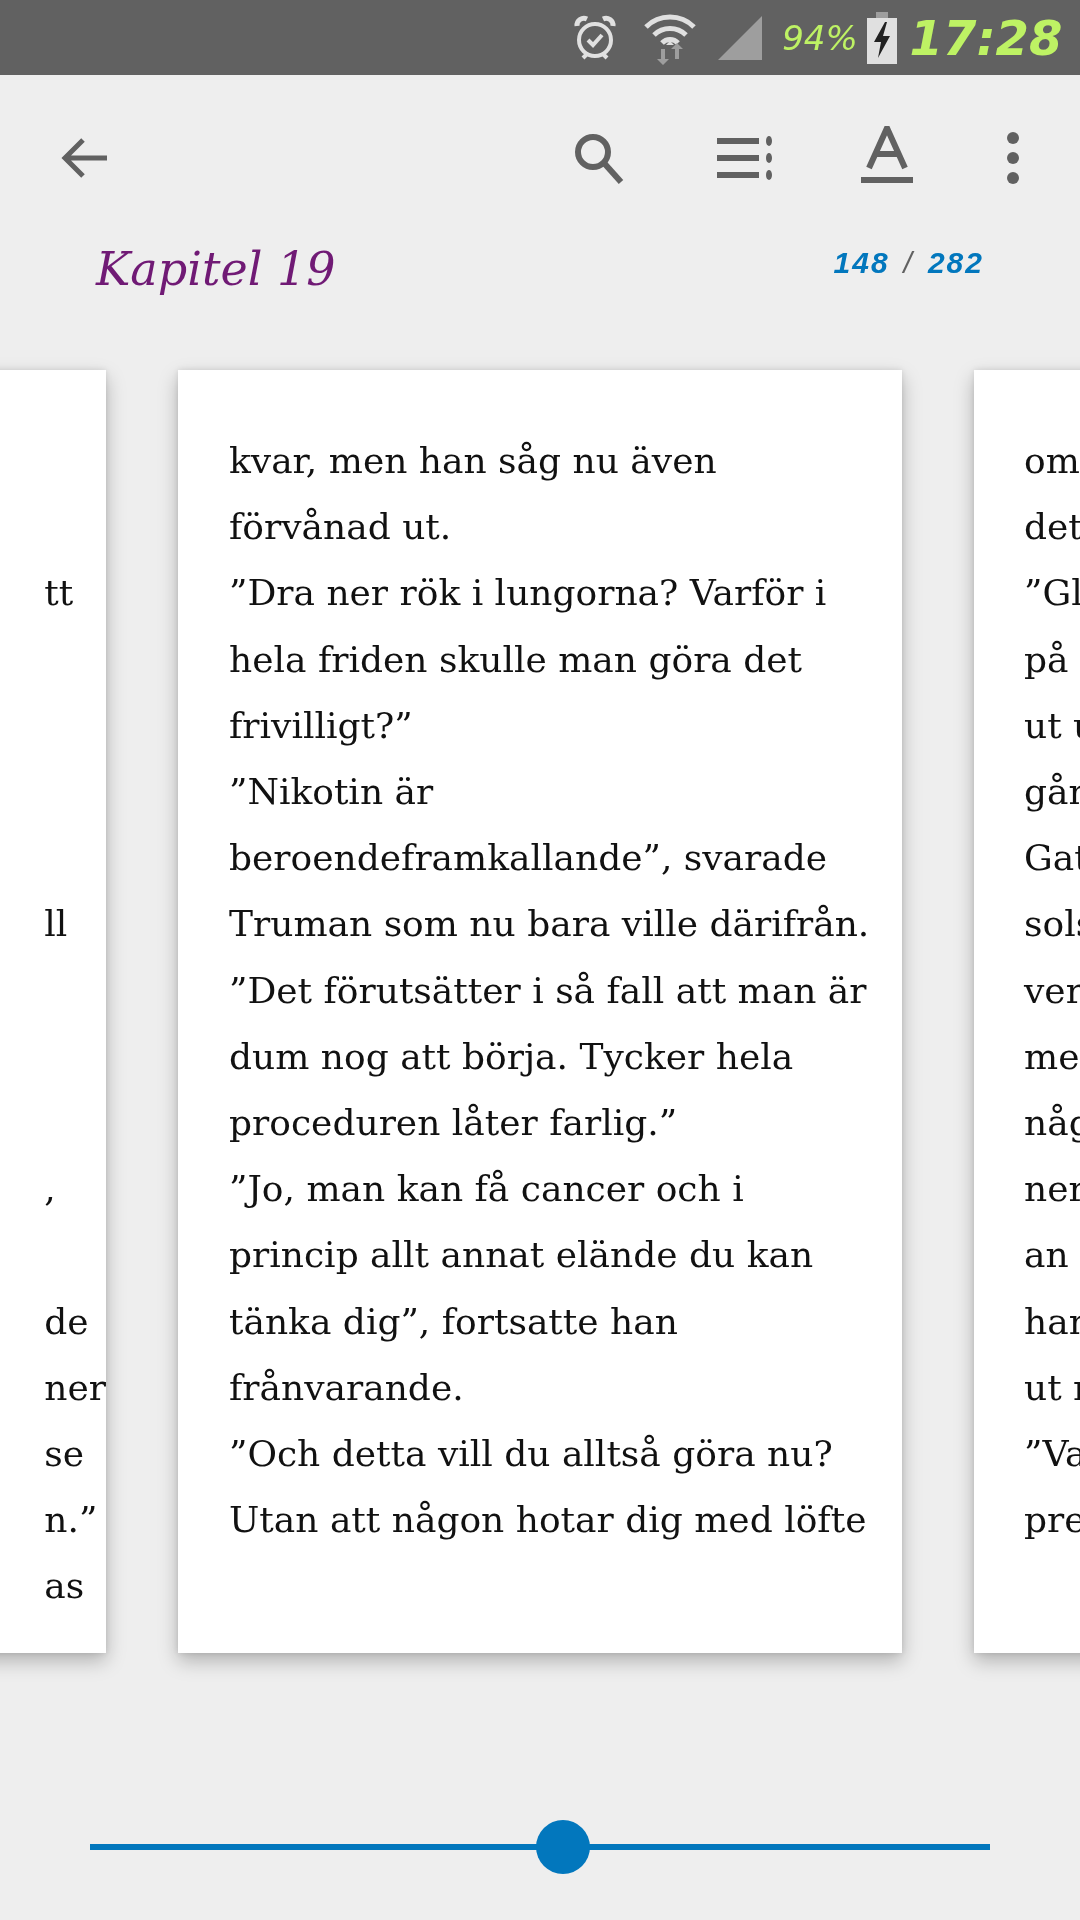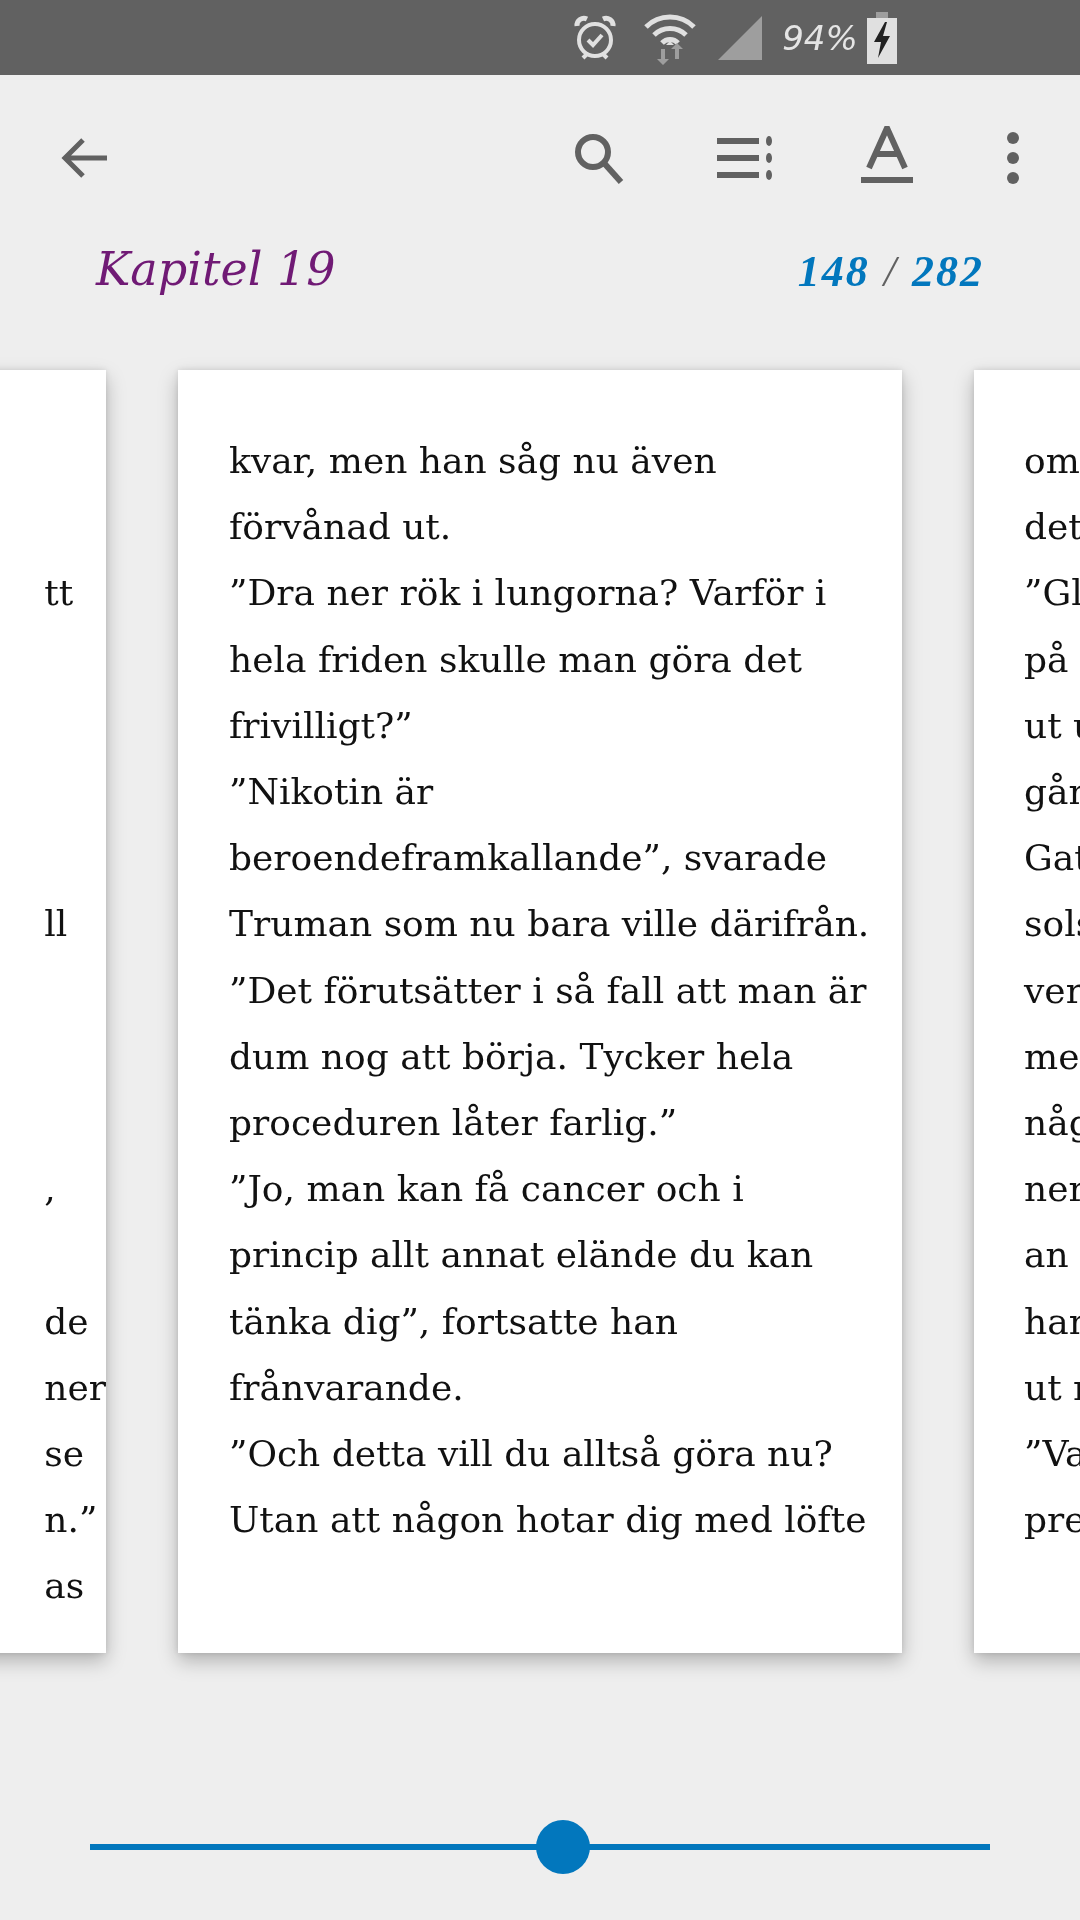--- a/index.html
+++ b/index.html
@@ -1,29 +1,29 @@
 <!DOCTYPE html>
 <html><head>
 <meta charset="utf-8">
 <style>
   * { box-sizing: border-box; margin: 0; padding: 0; }
   html, body { width: 1080px; height: 1920px; overflow: hidden; background: #eeeeee; }
   body { position: relative; font-family: "Liberation Sans", sans-serif; }
 
   .statusbar { position: absolute; left: 0; top: 0; width: 1080px; height: 75px; background: #616161; }
   .sb-item { position: absolute; top: 0; height: 75px; display: flex; align-items: center; justify-content: center; color: #e0e0e0; }
-  .sb-text { font-family: "DejaVu Sans", sans-serif; font-style: italic; color: #e5e5e5; }
+  .sb-text { font-family: "DejaVu Sans", sans-serif; font-style: italic; color: #bef264; }
   .sb-batt-pct { left: 780px; width: 80px; font-size: 34px; }
   .sb-clock { left: 916px; width: 140px; font-size: 48px; font-weight: bold; }
 
   .toolbar { position: absolute; left: 0; top: 75px; width: 1080px; height: 170px; }
   .tb-btn { position: absolute; top: 50px; width: 70px; height: 70px; display: flex; align-items: center; justify-content: center; cursor: pointer; }
 
   .chapter { position: absolute; left: 96px; top: 242px; font-family: "DejaVu Serif", serif; font-style: italic; font-size: 46px; color: #701a75; }
-  .pagecount { position: absolute; right: 96px; top: 246px; font-family: Liberation Serif, serif; font-style: italic; font-weight: bold; font-size: 44px; color: #0277bd; letter-spacing: 2px; }
+  .pagecount { position: absolute; right: 96px; top: 246px; font-family: Liberation Sans, sans-serif; font-style: italic; font-weight: bold; font-size: 30px; color: #0277bd; letter-spacing: 2px; }
   .pagecount .sep { color: #616161; font-weight: normal; margin: 0 14px; }
 
   .page { position: absolute; top: 370px; height: 1283px; background: #ffffff; box-shadow: 0 8px 18px rgba(0,0,0,0.25), 0 0 6px rgba(0,0,0,0.10); overflow: hidden; }
   .page-left { left: -620px; width: 726px; }
   .page-center { left: 178px; width: 724px; }
   .page-right { left: 974px; width: 726px; }
   .lines { position: absolute; top: 58px; font-family: "DejaVu Serif", serif; font-size: 36px; color: #111; line-height: 66.2px; white-space: pre; }
   .page-center .lines { left: 51px; }
   .page-left .lines { right: 0; text-align: left; }
   .page-right .lines { left: 50px; }
@@ -62,20 +62,21 @@
       </svg>
   </div>
   <div class="sb-item sb-text sb-batt-pct">94%</div>
   <div class="sb-item" style="left:864px;width:36px;">
     <svg width="30" height="52" viewBox="0 0 30 52">
       <rect x="9" y="0" width="12" height="6" fill="#9e9e9e"></rect>
       <rect x="0" y="6" width="30" height="46" fill="#e0e0e0"></rect>
       <path d="M18 10 L7 30 L14 30 L11 46 L23 24 L16 24 L20 10 Z" fill="#212121"></path>
     </svg>
   </div>
+  <div class="sb-item sb-text sb-clock">17:28</div>
 </div>
 
 <div class="toolbar">
   <div class="tb-btn" style="left:50px;">
     <span>
       <svg width="52" height="52" viewBox="0 0 52 52">
           <path d="M48 26 H8 M24 8 L6 26 L24 44" fill="none" stroke="#616161" stroke-width="5"></path>
         </svg>
     </span>
   </div>

